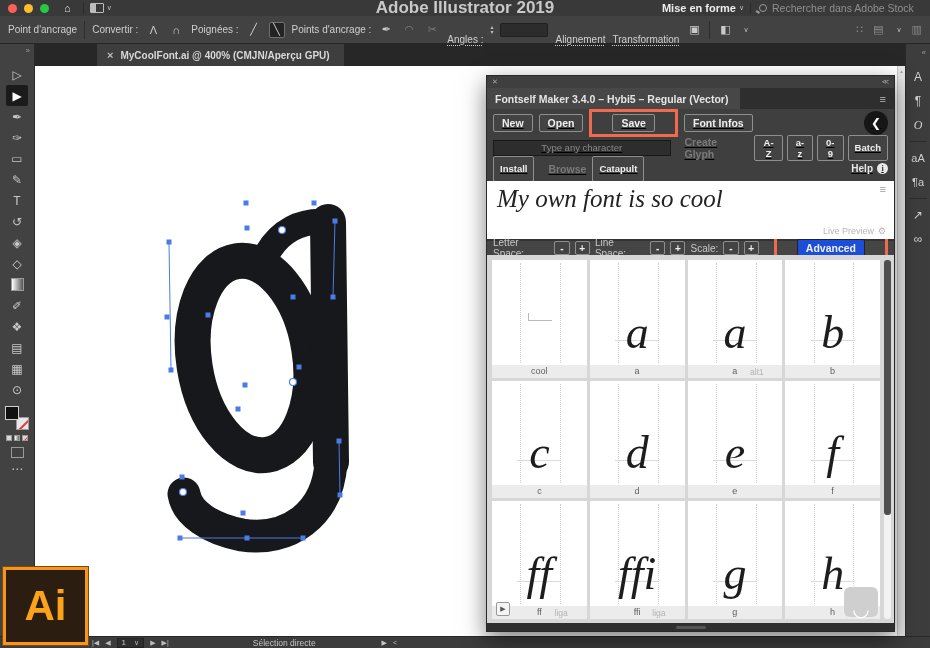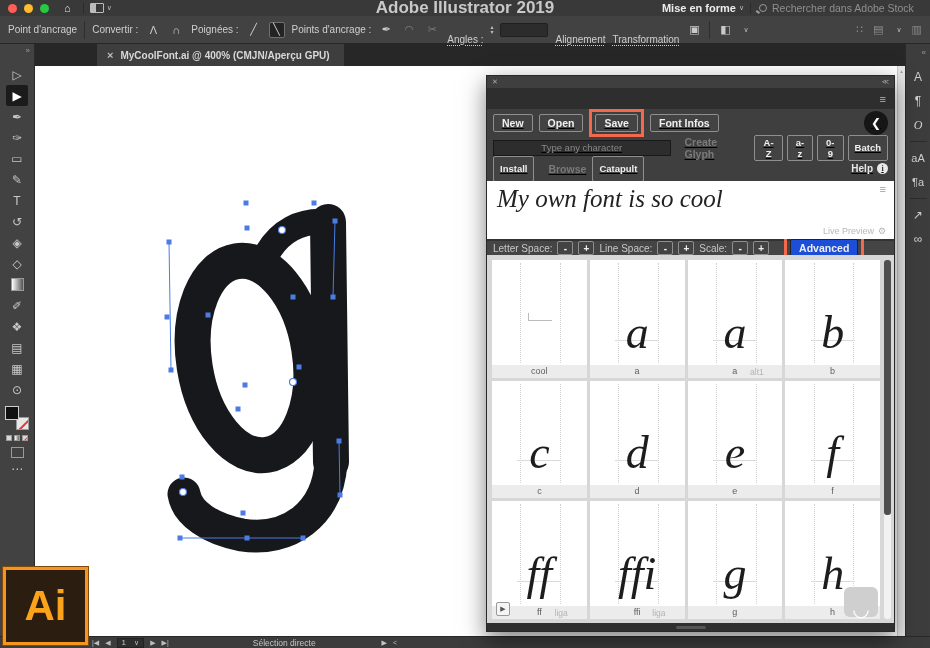--- a/index.html
+++ b/index.html
@@ -95,21 +95,21 @@
              border:1px solid #282828; box-shadow:0 8px 22px rgba(0,0,0,.5); z-index:25; display:flex; flex-direction:column; }
   .fs-topstrip { height:12px; display:flex; align-items:center; justify-content:space-between; padding:0 5px; color:#a8a8a8; font-size:7px; }
   .fs-tabrow { height:21px; background:#2e2e2e; display:flex; align-items:center; }
   .fs-tab { height:21px; background:#474747; color:#e5e5e5; font-size:10.5px; font-weight:bold;
             display:flex; align-items:center; padding:0 12px 0 8px; }
   .fs-menu { margin-left:auto; color:#bbb; font-size:11px; padding-right:8px; }
   .fs-row { display:flex; align-items:center; padding:0 6px; gap:6px;text-decoration:underline; }
   .fs-row1 { height:28px; }
   .fs-btn { background:#434343; border:1px solid #8f8f8f; border-radius:2px; color:#efefef;
             font-size:10.5px; font-weight:bold; height:18px; padding:0 8px; display:flex; align-items:center; }
-  .hl { border:3px solid #f2694e; border-radius:0; padding:2px 3px; display:inline-flex; }
+  .hl { border:3px solid #f2694e; border-radius:0; padding:2px 20px; display:inline-flex; }
   .fs-logo { margin-left:auto; width:24px; height:24px; border-radius:50%; background:#161616;
              color:#fff; font-size:12px; font-weight:bold; display:flex; align-items:center; justify-content:center; }
   .fs-row2 { height:21px; }
   .fs-input { width:182px; height:16px; background:#2d2d2d; border:1px solid #191919; border-radius:0;
               color:#cfcfcf; font-size:9.5px; text-align:center; outline:none; }
   .fs-input::placeholder { color:#888; }
   .fs-ghost { color:#7a7a7a; font-size:10.5px; font-weight:bold; margin-left:8px; }
   .fs-small-btns { margin-left:auto; display:flex; gap:4px; }
   .fs-btn.sm { height:16px; font-size:9.5px; padding:12px 6px; }
   .fs-row3 { height:21px; }
@@ -303,20 +303,21 @@
     <span class="rb-ic">↗</span>
     <span class="rb-ic">∞</span>
   </div>
 
   <div class="fspanel">
     <div class="fs-topstrip">
       <span>✕</span>
       <span>≪</span>
     </div>
     <div class="fs-tabrow">
+      <div class="fs-tab">Fontself Maker 3.4.0 – Hybi5 – Regular (Vector)</div>
       <span class="fs-menu">≡</span>
     </div>
     <div class="fs-row fs-row1">
       <button class="fs-btn">New</button>
       <button class="fs-btn">Open</button>
       <span class="hl">
         <button class="fs-btn">Save</button>
       </span>
       <button class="fs-btn">Font Infos</button>
       <span class="fs-logo">❮</span>

